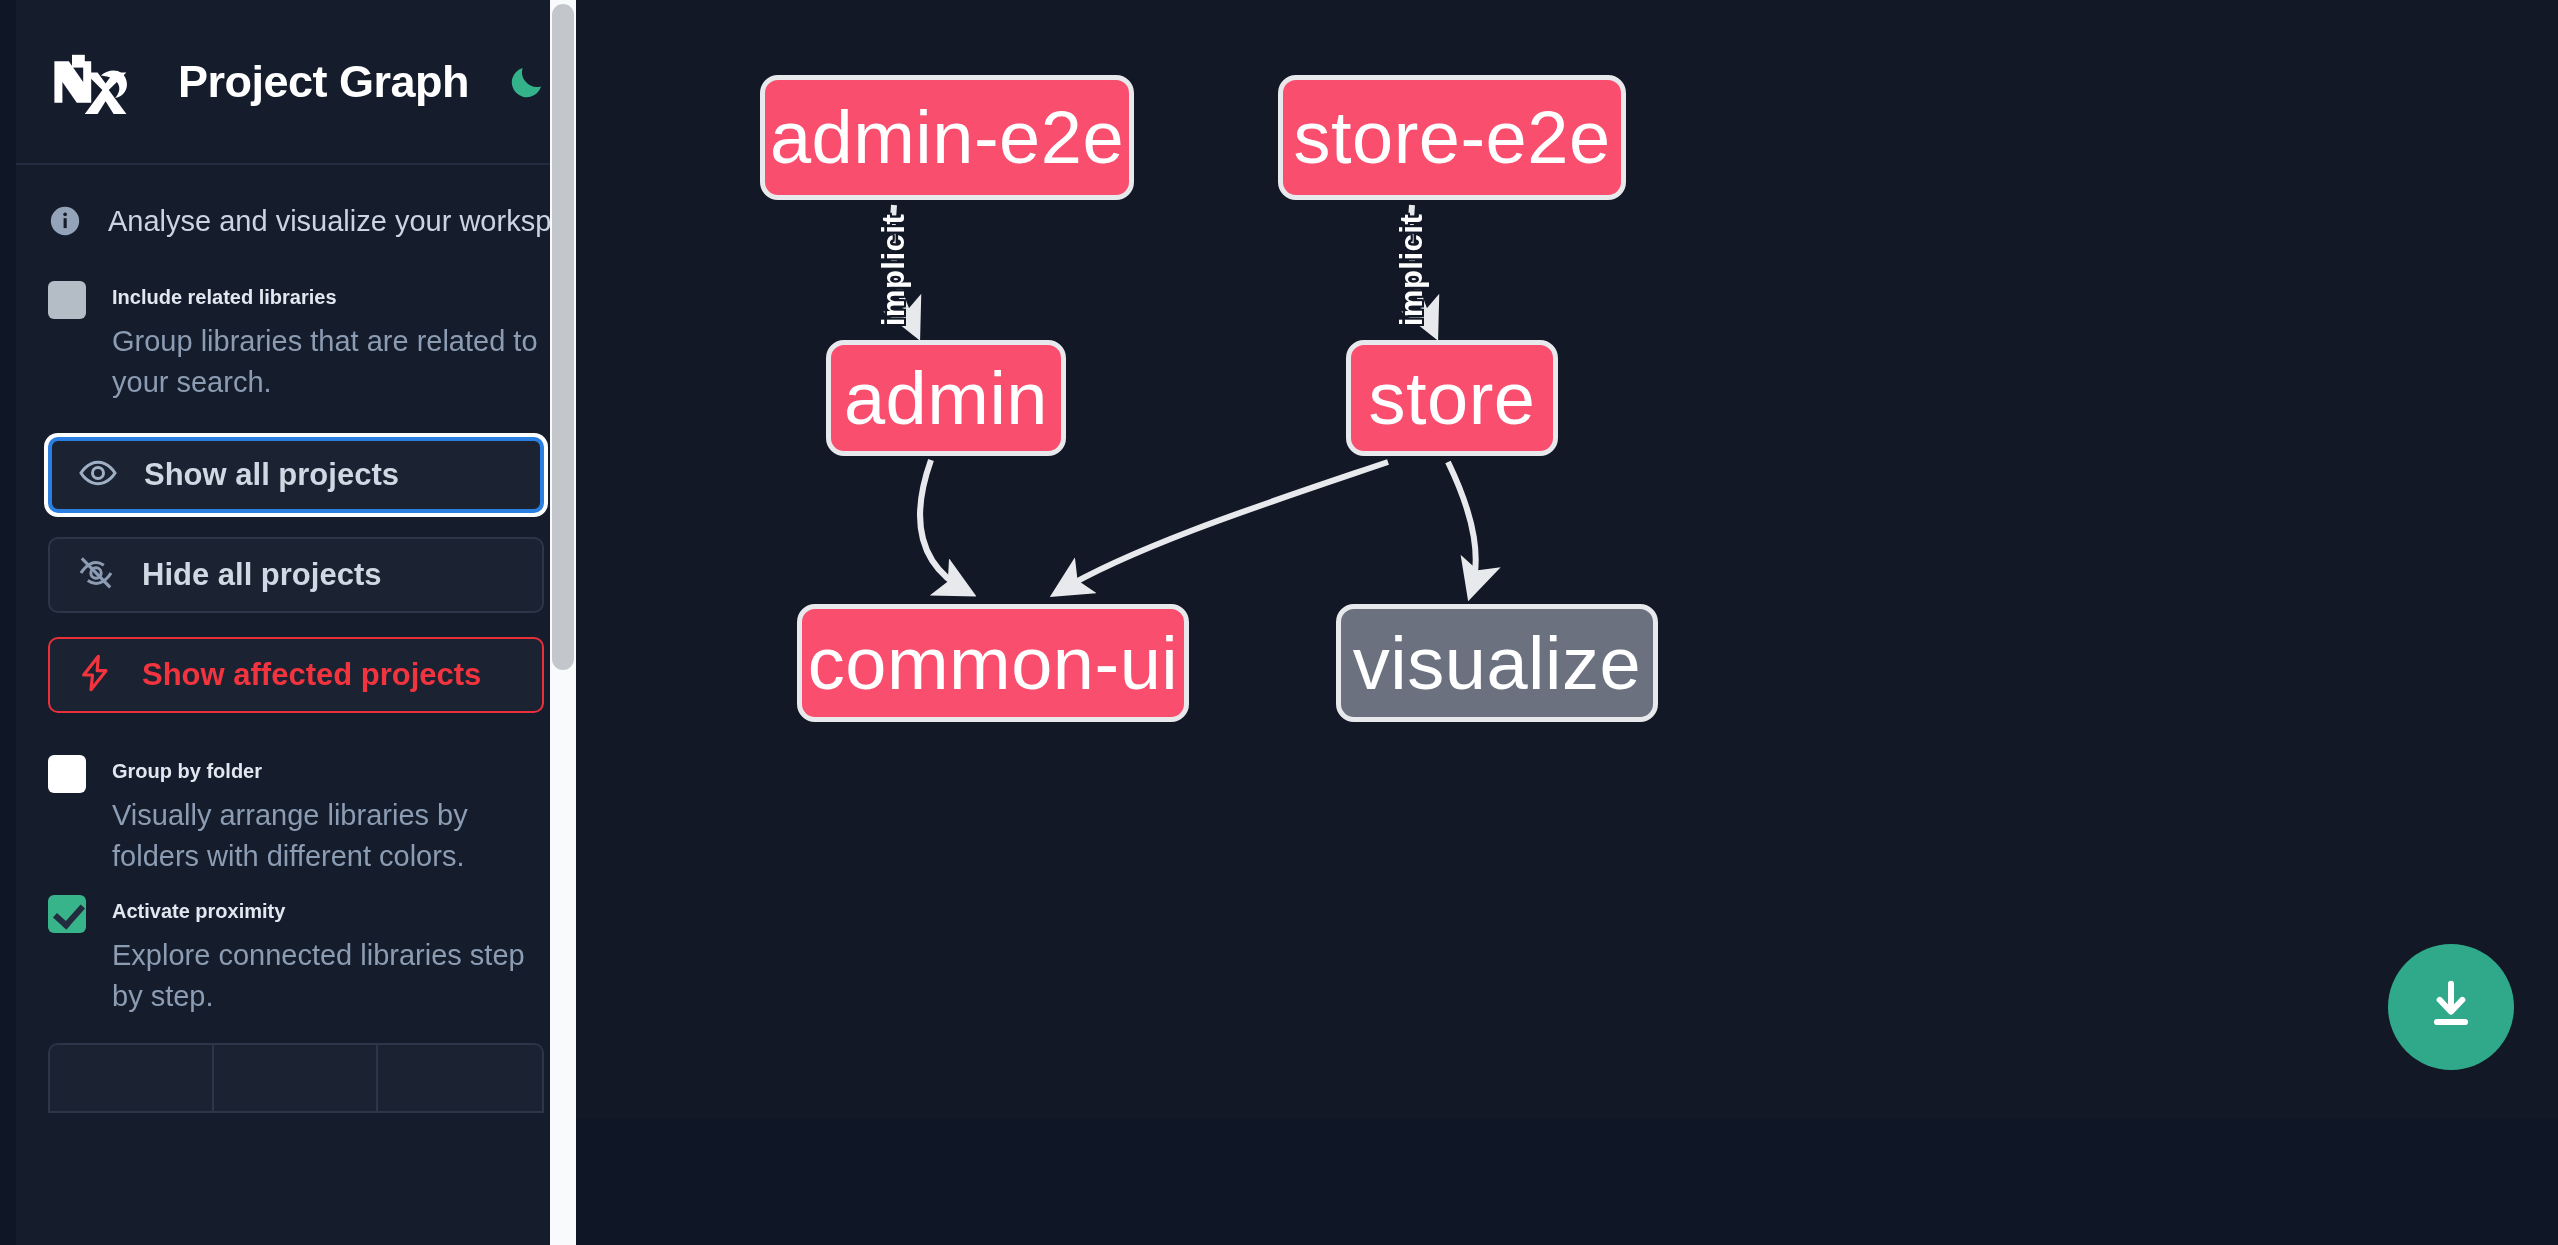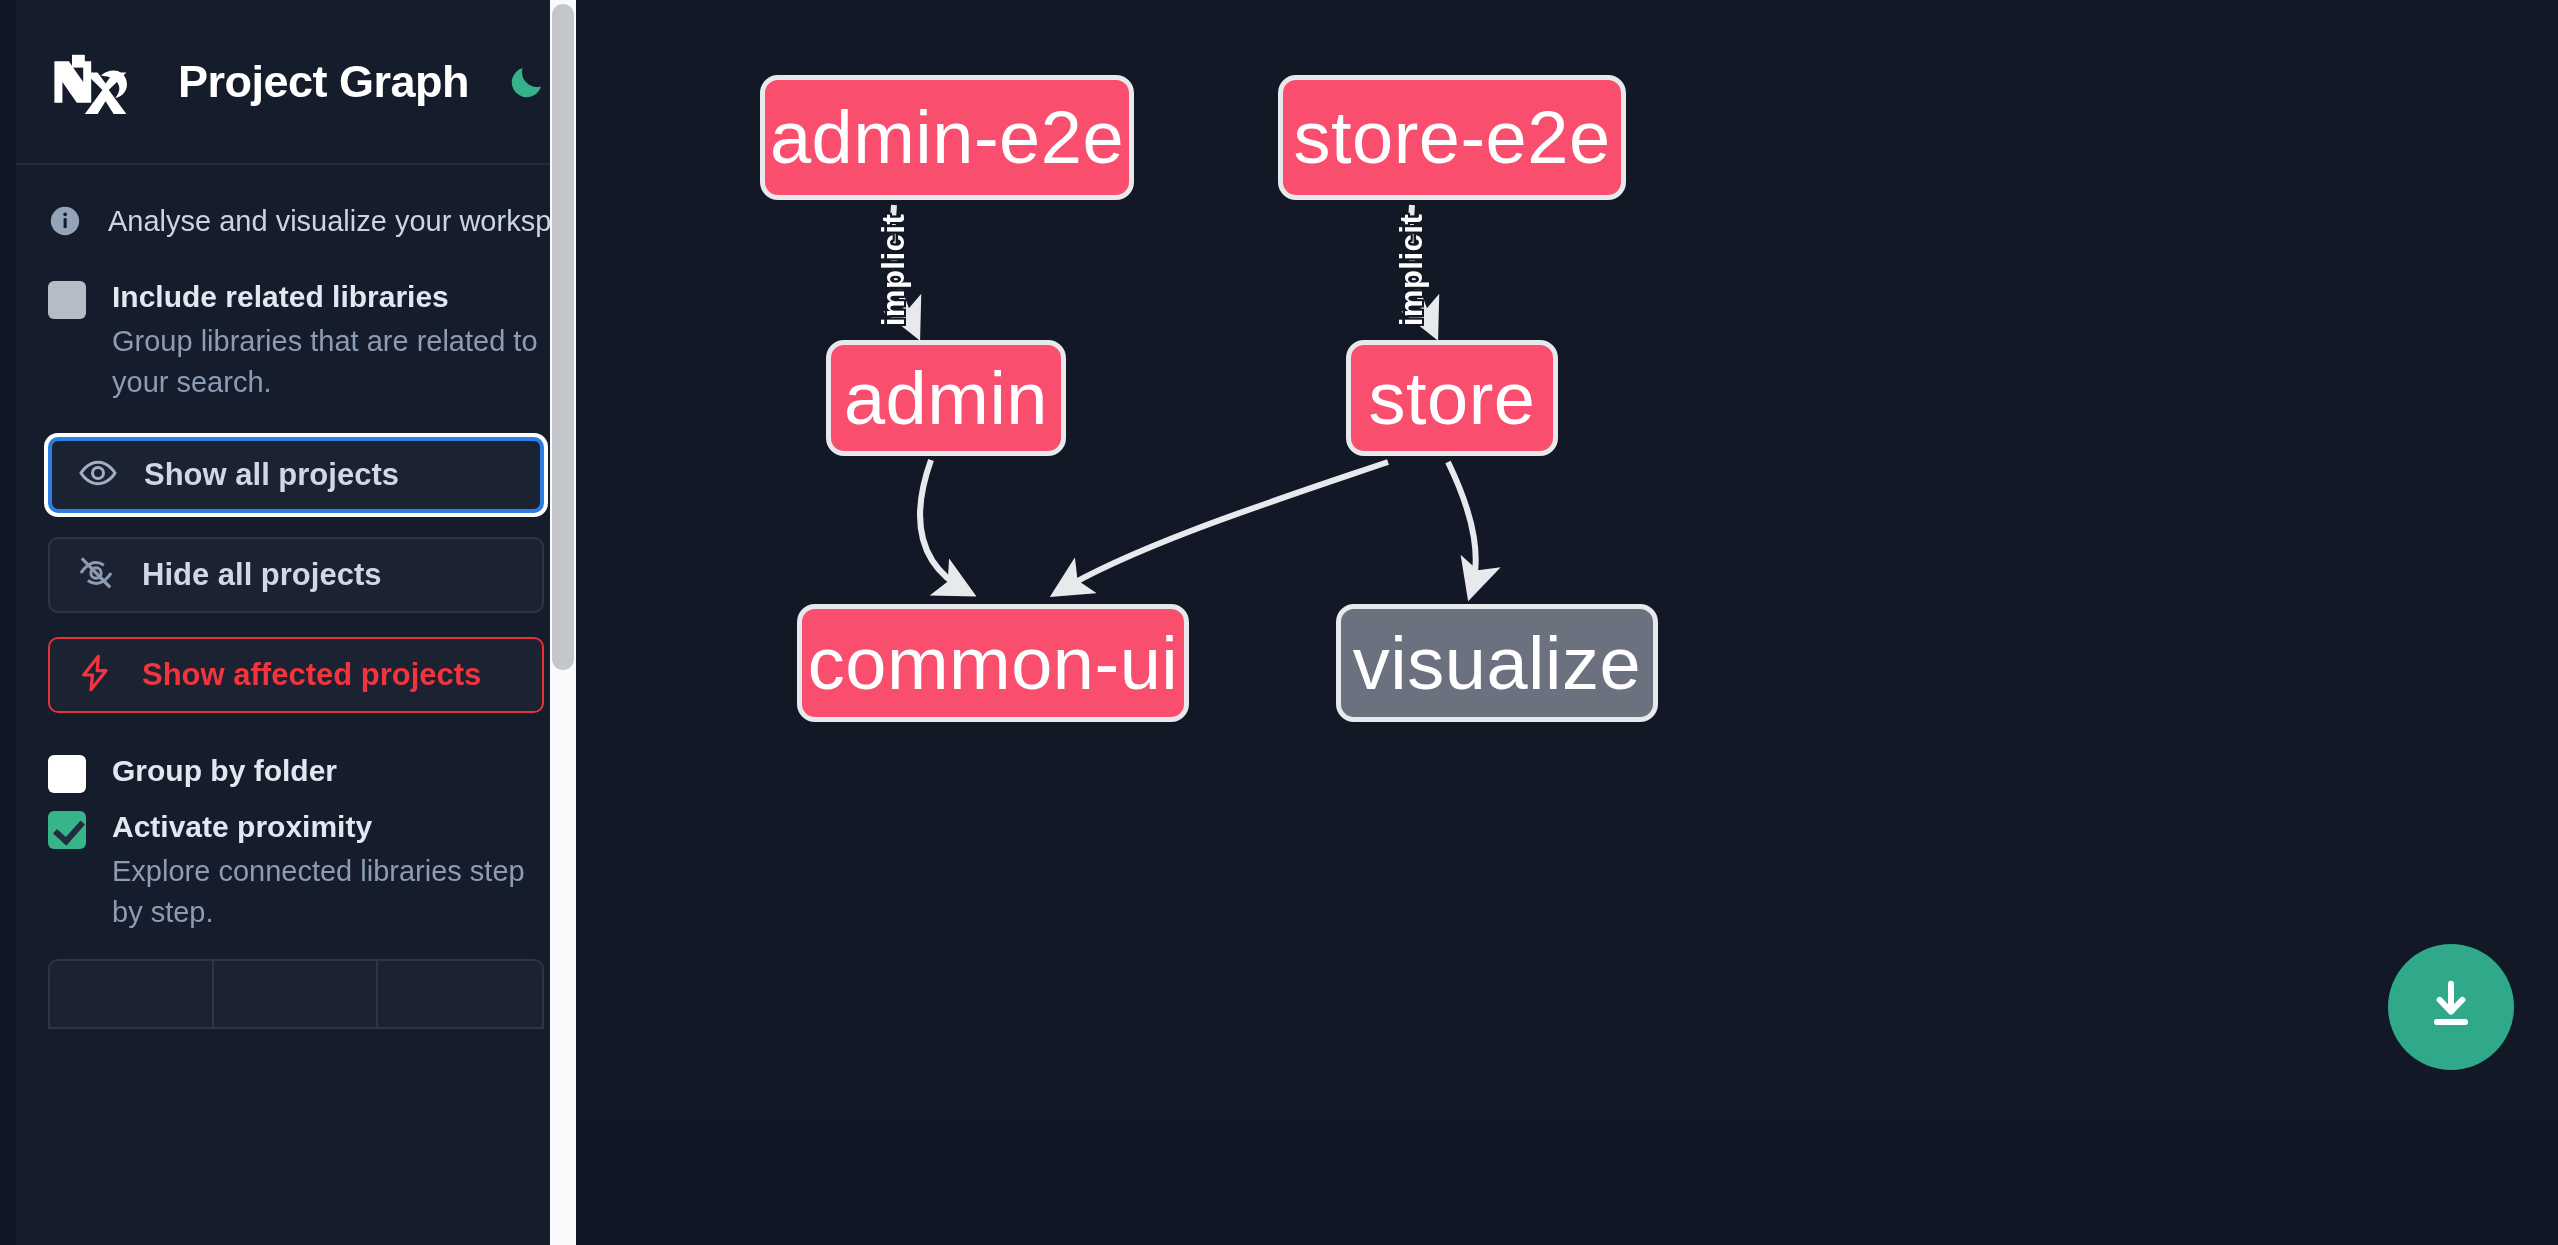--- a/index.html
+++ b/index.html
@@ -77,21 +77,21 @@
     font-size: 32px;
     font-family: "Liberation Sans", sans-serif;
     padding: 0 20px;
   }
   .search-input::placeholder { color: #9fb0c4; opacity: 1; }
 
   .check-row { display: flex; margin-bottom: 14px; }
   .check-body { margin-left: 26px; }
   .check-label {
     color: #e2e8f0;
-    font-size: 30px;
+    font-size: 20px;
     font-weight: 700;
     line-height: 40px;
     white-space: nowrap;
   }
   .check-desc {
     color: #8b9cb3;
     font-size: 29px;
     line-height: 41px;
     max-width: 450px;
     margin-top: 4px;
@@ -301,20 +301,21 @@
           </span>
           <span class="gbtn-label">Show affected projects</span>
         </div>
 
       </div>
 
       <div class="check-row">
         <span class="cb cb-empty"></span>
         <div class="check-body">
           <div class="check-label">Group by folder</div>
+          <div class="check-desc">Visually arrange libraries by folders with different colors.</div>
         </div>
       </div>
 
       <div class="check-row">
         <span class="cb cb-checked"></span>
         <div class="check-body">
           <div class="check-label">Activate proximity</div>
           <div class="check-desc">Explore connected libraries step by step.</div>
         </div>
       </div>

